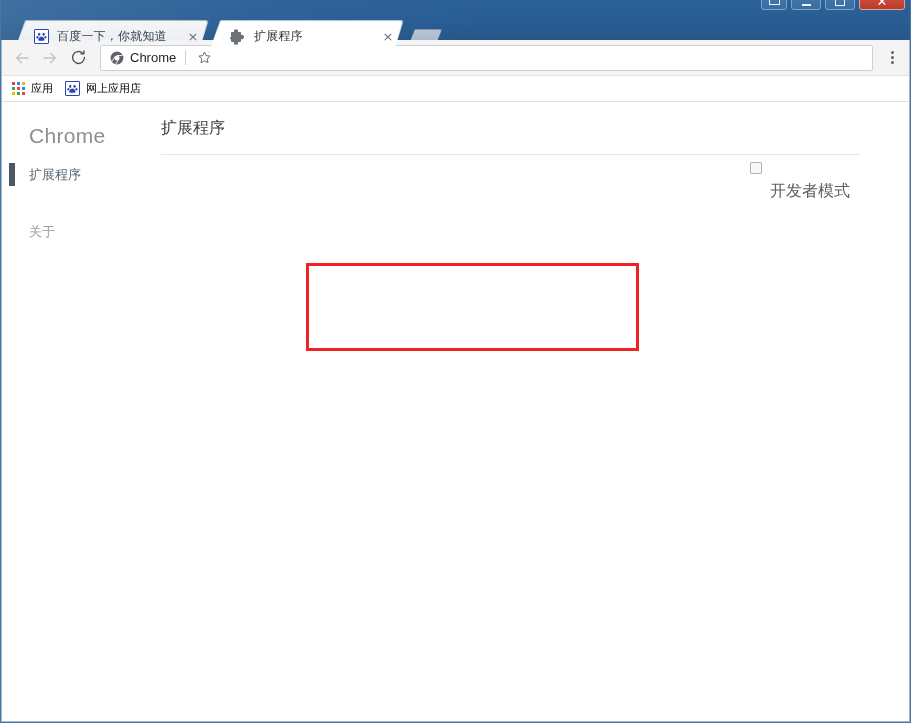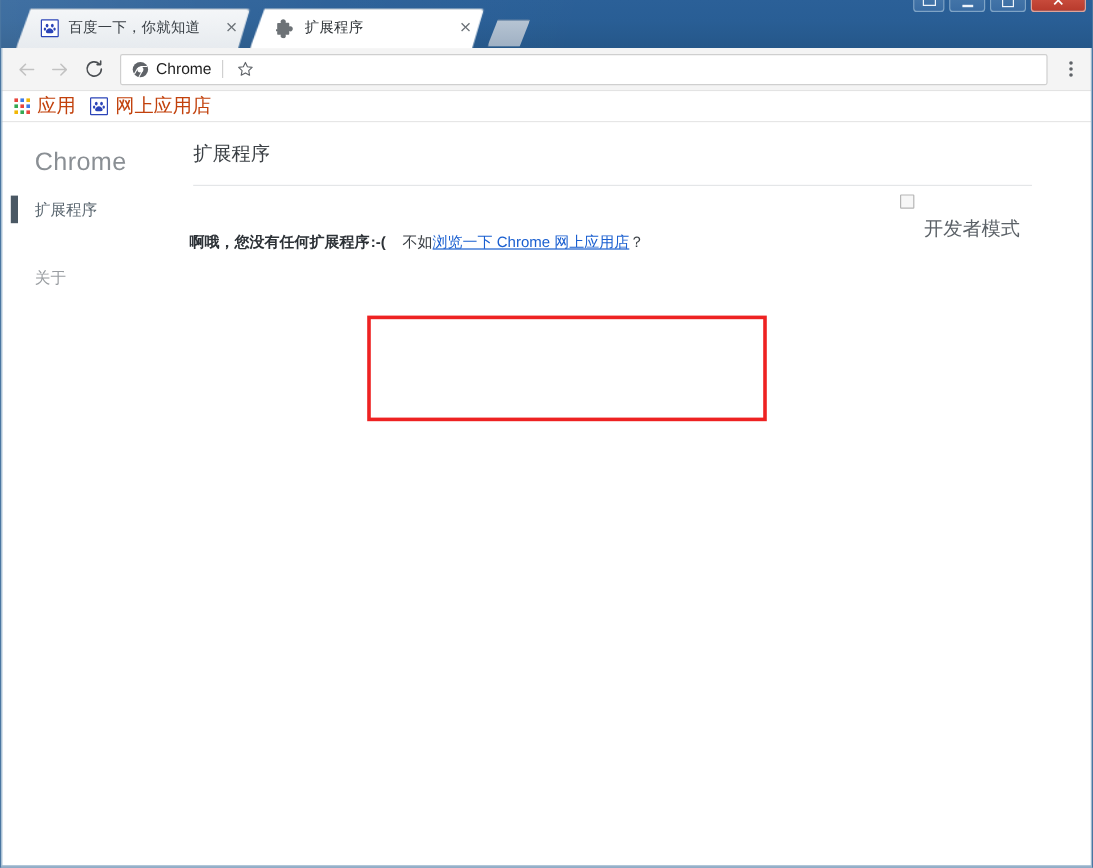--- a/index.html
+++ b/index.html
@@ -94,21 +94,21 @@
   .wg-close {
     font-size: 13px;
     font-weight: bold;
     line-height: 11px;
     color: #ffffff;
   }
 
   
   .tabstrip {
     position: absolute;
-    left: 0; top: 0;
+    left: 0; top: 13px;
     height: 40px;
     width: 757px;
   }
   .tab {
     position: absolute;
     top: 7px;
     height: 33px;
     box-sizing: border-box;
     display: flex;
     align-items: center;
@@ -306,22 +306,22 @@
   }
   .bm-item {
     display: flex;
     align-items: center;
     height: 20px;
     padding: 0 6px 0 2px;
     margin-right: 4px;
     border-radius: 2px;
   }
   .bm-label {
-    font-size: 16px;
-    color: #c2410c;
+    font-size: 11px;
+    color: #000000;
     margin-left: 6px;
     white-space: nowrap;
   }
   .apps-grid {
     width: 13px; height: 13px;
     display: grid;
     grid-template-columns: repeat(3, 3px);
     grid-template-rows: repeat(3, 3px);
     gap: 2px;
     flex: 0 0 auto;
@@ -645,26 +645,19 @@
       <h2 class="content-title">扩展程序</h2>
 
       <div class="devmode">
         <span class="devmode-box"></span>
         <span class="devmode-label">开发者模式</span>
       </div>
     </div>
 
     <div class="hr"></div>
 
-    <div class="empty-row">
-      <span class="empty-strong">啊哦，您没有任何扩展程序</span>
-      <span class="empty-emote">:-(</span>
-      <span class="empty-suggest">
-        <span>不如</span><a class="store-link" href="#">浏览一下 Chrome 网上应用店</a><span>？</span>
-      </span>
-    </div>
 
     <div class="redbox"></div>
   </div>
 
   <div class="winborder"></div>
   <div class="winborder-inner"></div>
 </div>
 
 </body></html>

